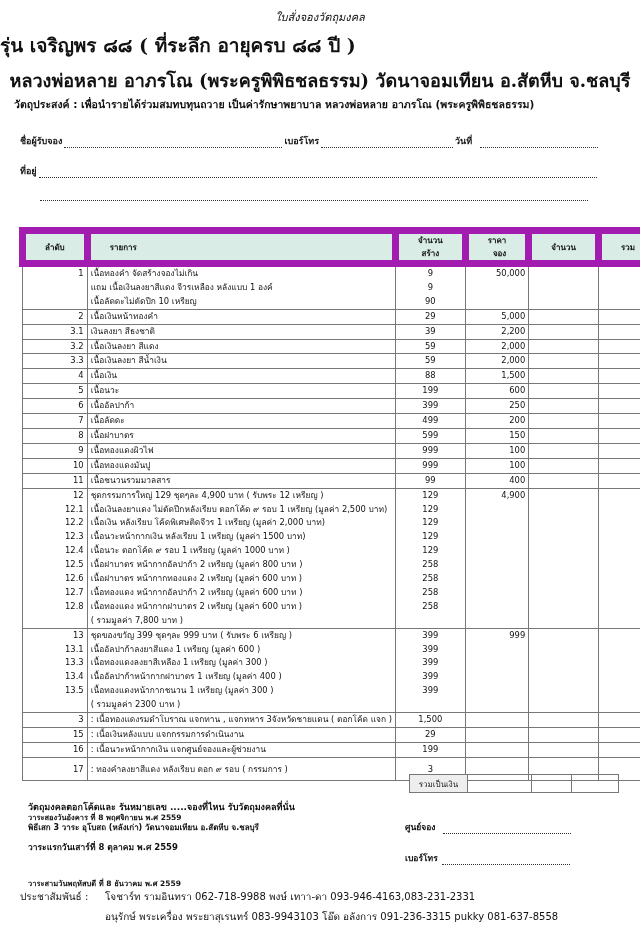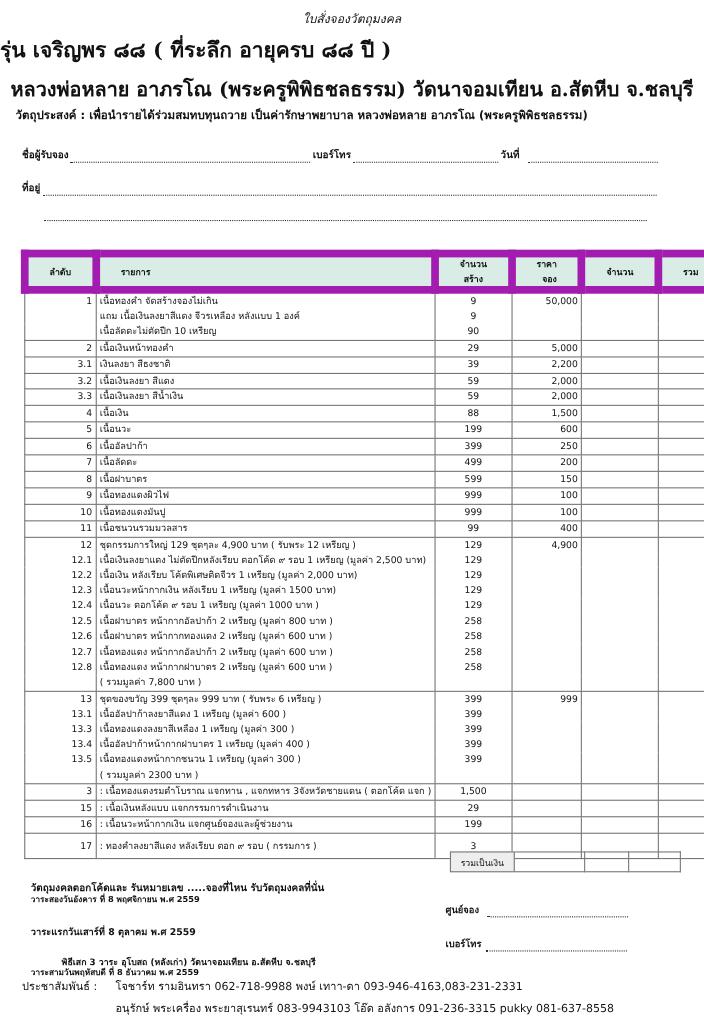--- a/index.html
+++ b/index.html
@@ -355,21 +355,21 @@
 </table>
 
 <div class="total-row">
   <div class="total-label">รวมเป็นเงิน</div>
   <div class="total-cell" style="width:64px;"></div>
   <div class="total-cell" style="width:40px;"></div>
   <div class="total-cell" style="width:47px;"></div>
 </div>
 
 <div class="footer-l" style="top:800px; font-size:9px;">วัตถุมงคลตอกโค้ดและ รันหมายเลข   .....จองที่ไหน รับวัตถุมงคลที่นั่น</div>
-<div class="footer-l" style="top:868px; font-size:8px;margin-left:28px;">พิธีเสก 3 วาระ อุโบสถ (หลังเก่า) วัดนาจอมเทียน อ.สัตหีบ  จ.ชลบุรี</div>
+<div class="footer-l" style="top:821px; font-size:8px;">พิธีเสก 3 วาระ อุโบสถ (หลังเก่า) วัดนาจอมเทียน อ.สัตหีบ  จ.ชลบุรี</div>
 <div class="footer-l" style="top:840px; font-size:8.5px;">วาระแรกวันเสาร์ที่ 8 ตุลาคม  พ.ศ 2559</div>
 <div class="footer-l" style="top:811px; font-size:7.5px;">วาระสองวันอังคาร ที่ 8 พฤศจิกายน  พ.ศ 2559</div>
 <div class="footer-l" style="top:877px; font-size:7.5px;">วาระสามวันพฤหัสบดี ที่ 8 ธันวาคม  พ.ศ 2559</div>
 
 <div class="footer-r" style="top:820px;">
   <span>ศูนย์จอง</span>
   <span class="dots" style="width:128px; margin-left:8px;"></span>
 </div>
 <div class="footer-r" style="top:851px;">
   <span>เบอร์โทร</span>

